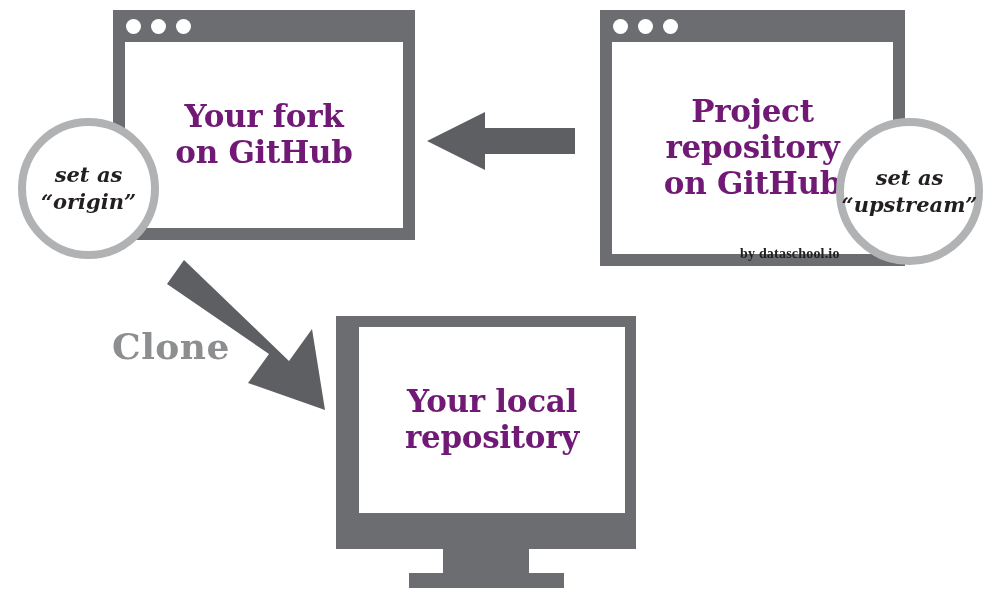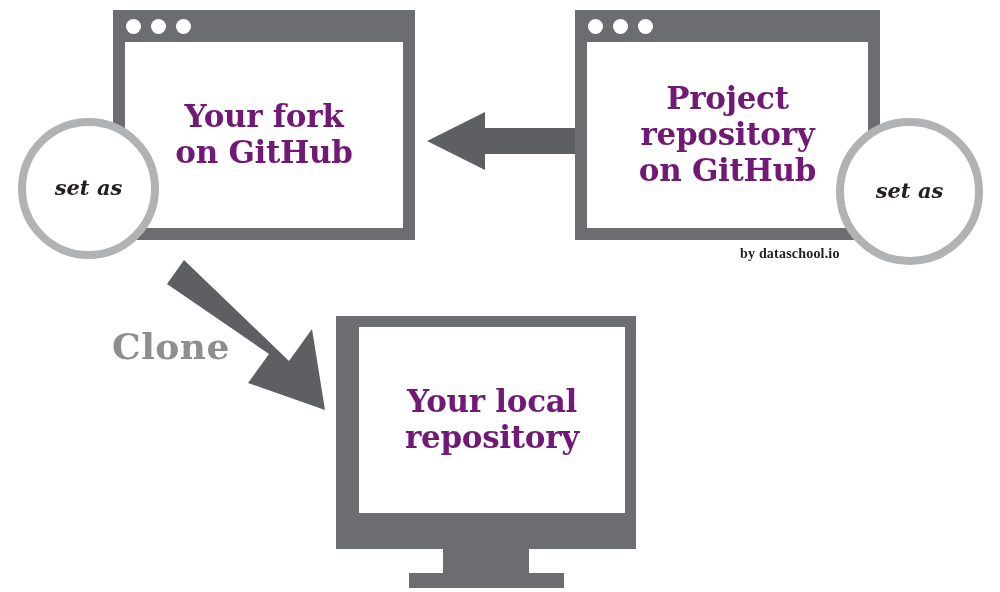--- a/index.html
+++ b/index.html
@@ -152,21 +152,21 @@
     font-size: 14px;
     letter-spacing: 0.2px;
     white-space: nowrap;
   }
 </style>
 </head>
 <body>
 
 <div id="canvas">
 
-  <div class="browser" id="project-window" style="left:575px; top:10px; width:305px; height:230px;">
+  <div class="browser" id="project-window" style="left:600px; top:10px; width:305px; height:256px;">
     <div class="browser-titlebar">
       <span class="dot"></span>
       <span class="dot"></span>
       <span class="dot"></span>
     </div>
     <div class="browser-screen">
       <div class="screen-text">Project
 repository
 on GitHub</div>
     </div>
@@ -201,19 +201,21 @@
     <div id="monitor-screen">
       <div class="screen-text">Your local
 repository</div>
     </div>
   </div>
   <div id="monitor-neck"></div>
   <div id="monitor-base"></div>
 
   <div class="badge" id="badge-origin" style="left:18px; top:118px; width:141px; height:141px;">
     <div class="badge-line">set as</div>
+    <div class="badge-line">“origin”</div>
   </div>
 
   <div class="badge" id="badge-upstream" style="left:836px; top:118px; width:147px; height:147px;">
     <div class="badge-line">set as</div>
+    <div class="badge-line">“upstream”</div>
   </div>
 
 </div>
 
 </body></html>

